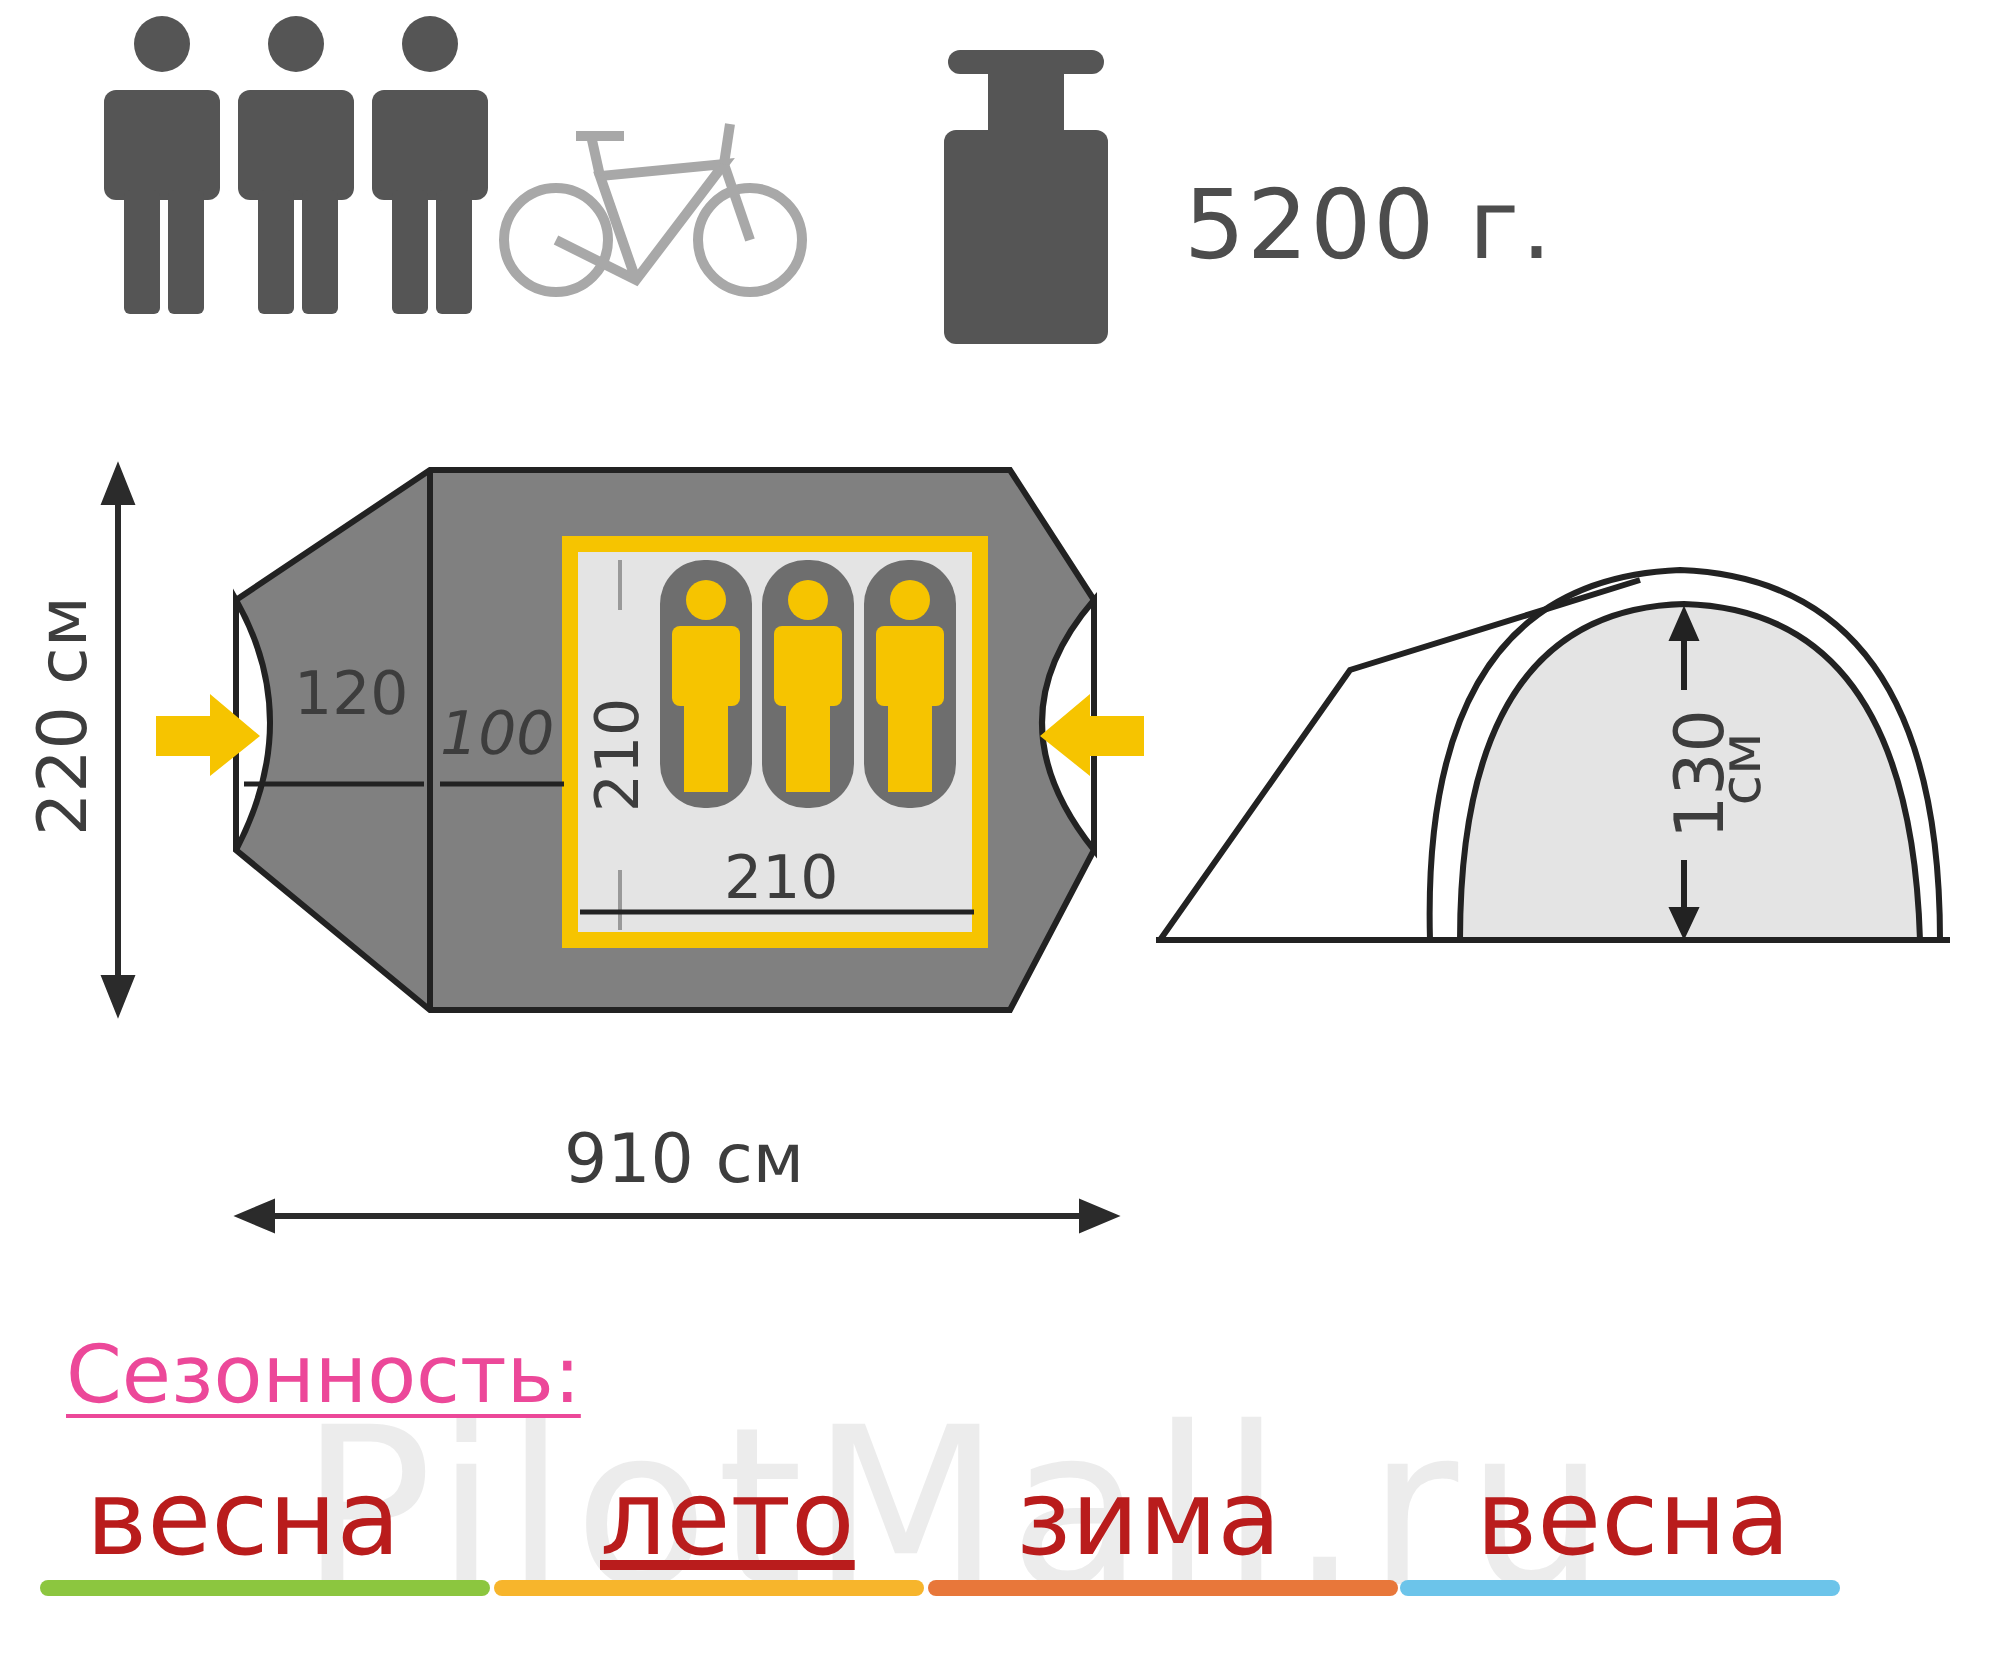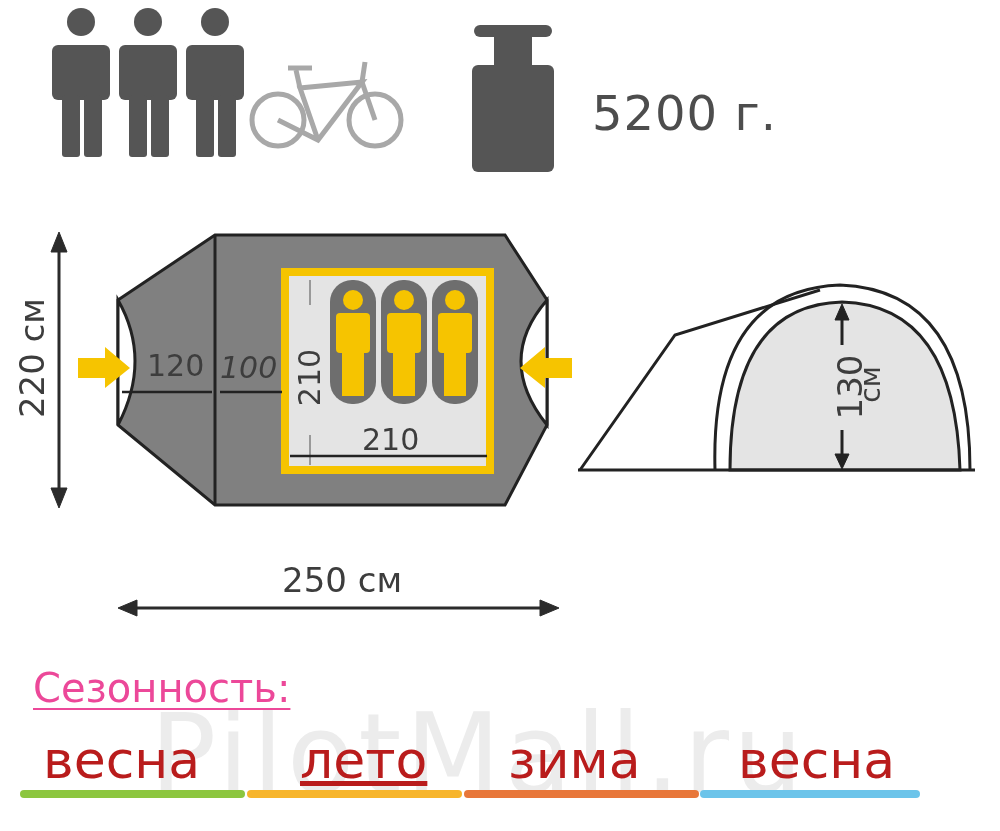--- a/index.html
+++ b/index.html
@@ -103,25 +103,25 @@
   <polygon points="572,138 545,138 545,127 520,148 545,168 545,158 572,158" fill="#f6c400"></polygon>
 
   <g stroke="#2b2b2b" fill="#2b2b2b">
     <line x1="125" y1="388" x2="552" y2="388" stroke-width="3"></line>
     <polygon points="137,380 137,396 118,388"></polygon>
     <polygon points="540,380 540,396 559,388"></polygon>
   </g>
 </svg>
 
 <div class="abs dim-text" style="left:-38px;top:338px;font-size:34px;transform:rotate(-90deg);transform-origin:center;width:140px;text-align:center;">220 см</div>
-<div class="abs dim-text" style="left:147px;top:348px;">120</div>
+<div class="abs dim-text" style="left:147px;top:330px;">120</div>
 <div class="abs dim-text" style="left:220px;top:350px;font-style:italic;">100</div>
 <div class="abs dim-text" style="left:281px;top:360px;transform:rotate(-90deg);">210</div>
 <div class="abs dim-text" style="left:362px;top:422px;">210</div>
-<div class="abs dim-text" style="left:282px;top:560px;font-size:34px;">250 см</div>
+<div class="abs dim-text" style="left:282px;top:560px;font-size:34px;">910 см</div>
 
 <svg width="420" height="220" style="left:570px;top:270px;">
   <path d="M10,200 L105,65 L250,20" fill="none" stroke="#222" stroke-width="3"></path>
   <path d="M145,200 Q140,20 270,15 Q400,20 400,200" fill="none" stroke="#222" stroke-width="3"></path>
   <path d="M160,200 Q160,35 272,32 Q385,35 390,200 Z" fill="#e4e4e4" stroke="#222" stroke-width="3"></path>
   <line x1="8" y1="200" x2="405" y2="200" stroke="#222" stroke-width="3"></line>
   <g stroke="#222" fill="#222">
     <line x1="272" y1="40" x2="272" y2="75" stroke-width="3"></line>
     <polygon points="265,50 279,50 272,34"></polygon>
     <line x1="272" y1="160" x2="272" y2="195" stroke-width="3"></line>

